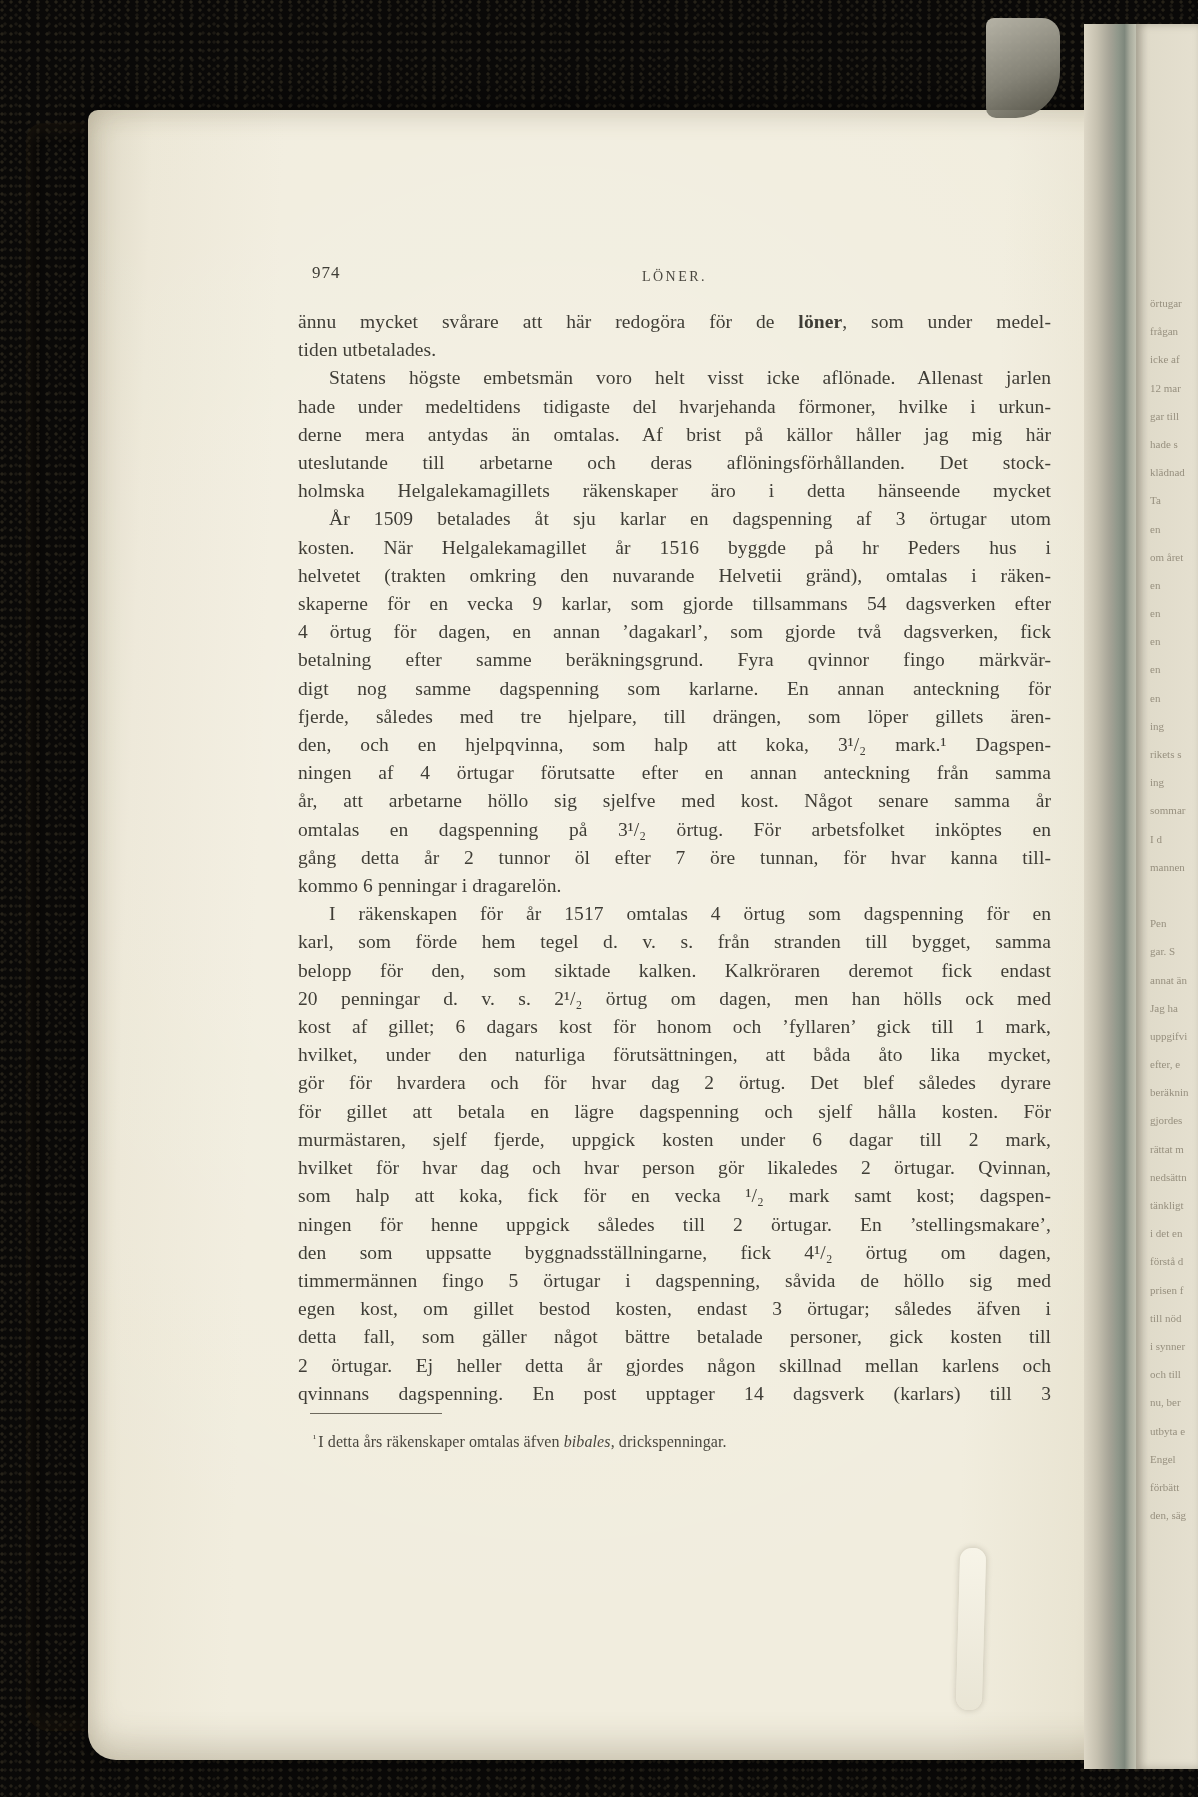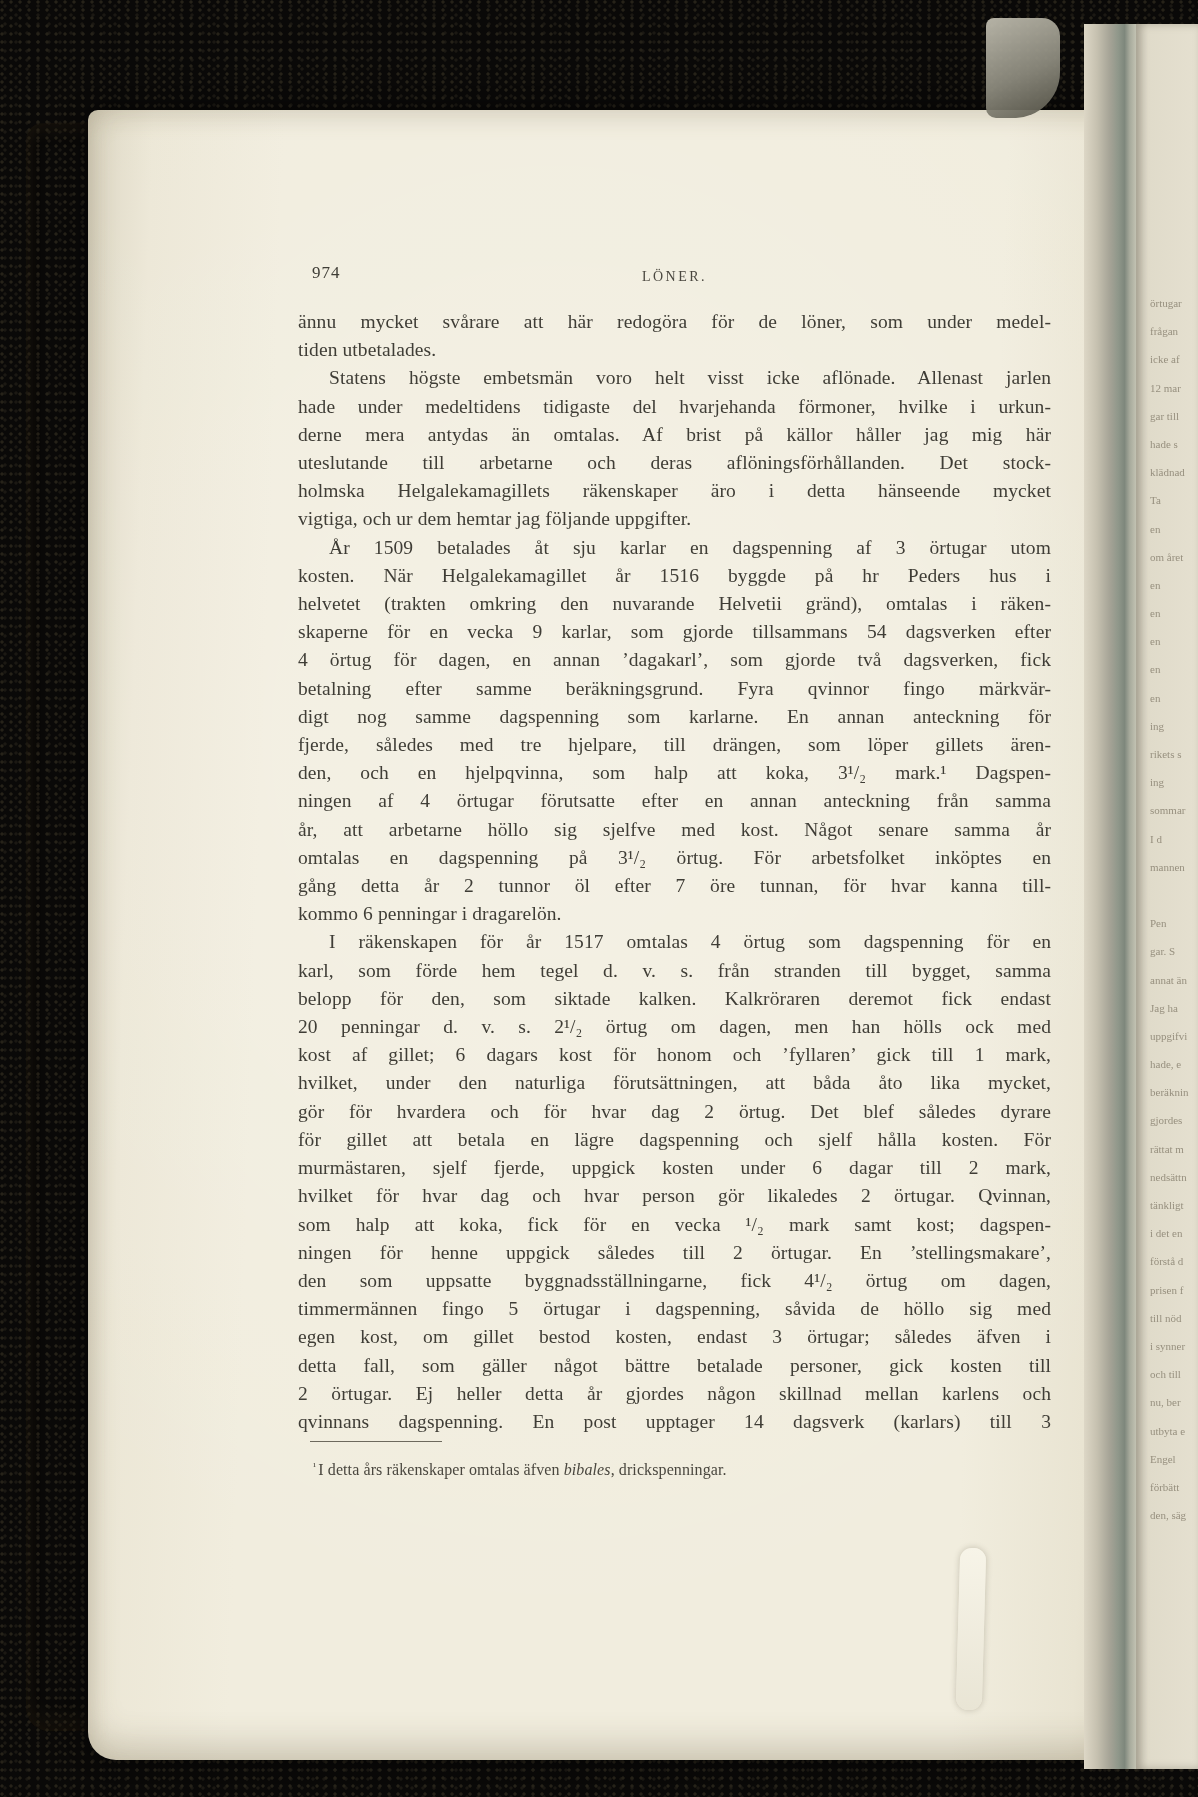--- a/index.html
+++ b/index.html
@@ -65,21 +65,21 @@
 
   
   .pagenum{position:absolute;left:312px;top:263px;font-size:17px;letter-spacing:1px;color:#3f3d36;}
   .header{position:absolute;left:298px;top:269px;width:753px;text-align:center;
           font-size:14px;letter-spacing:2.5px;color:#4a473f;}
   .text-block{position:absolute;left:298px;top:308px;width:753px;
           font-size:19.5px;line-height:28.2px;color:#3f3d36;letter-spacing:.1px;}
   .line{text-align:justify;text-align-last:justify;}
   .line.last{text-align-last:left;}
   .line.indent{text-indent:31px;}
-  .text-block b{font-weight:normal;margin-top:40px;}
+  .text-block b{font-weight:bold;margin-top:40px;}
   .rule{width:132px;margin:5px 0 0 12px;border-top:1.5px solid #6d695d;}
   .footnote{margin-top:13px;font-size:16px;line-height:24px;text-indent:15px;color:#4a473f;}
   .footnote i{font-style:italic;}
   .sup{font-size:10.5px;vertical-align:5px;padding-right:2px;}
 </style>
 </head>
 <body>
 
 <div class="scene">
 
@@ -113,21 +113,21 @@
         <div class="frag">ing</div>
         <div class="frag">sommar</div>
         <div class="frag">I d</div>
         <div class="frag">mannen</div>
         <div class="frag"></div>
         <div class="frag">Pen</div>
         <div class="frag">gar. S</div>
         <div class="frag">annat än</div>
         <div class="frag">Jag ha</div>
         <div class="frag">uppgifvi</div>
-        <div class="frag">hade, e</div>
+        <div class="frag">efter, e</div>
         <div class="frag">beräknin</div>
         <div class="frag">gjordes</div>
         <div class="frag">rättat m</div>
         <div class="frag">nedsättn</div>
         <div class="frag">tänkligt</div>
         <div class="frag">i det en</div>
         <div class="frag">förstå d</div>
         <div class="frag">prisen f</div>
         <div class="frag">till nöd</div>
         <div class="frag">i synner</div>
@@ -148,21 +148,20 @@
     <div class="line"><span>ännu mycket svårare att här redogöra för de </span><b>löner</b><span>, som under medel-</span></div>
     <div class="line last">tiden utbetalades.</div>
 
     <div>
         <div class="line indent">Statens högste embetsmän voro helt visst icke aflönade. Allenast jarlen</div>
         <div class="line">hade under medeltidens tidigaste del hvarjehanda förmoner, hvilke i urkun-</div>
         <div class="line">derne mera antydas än omtalas. Af brist på källor håller jag mig här</div>
         <div class="line">uteslutande till arbetarne och deras aflöningsförhållanden. Det stock-</div>
         <div class="line">holmska Helgalekamagillets räkenskaper äro i detta hänseende mycket</div>
       </div>
-    <div class="line last">vigtiga, och ur dem hemtar jag följande uppgifter.</div>
 
     <div>
         <div class="line indent">År 1509 betalades åt sju karlar en dagspenning af 3 örtugar utom</div>
         <div class="line">kosten. När Helgalekamagillet år 1516 byggde på hr Peders hus i</div>
         <div class="line">helvetet (trakten omkring den nuvarande Helvetii gränd), omtalas i räken-</div>
         <div class="line">skaperne för en vecka 9 karlar, som gjorde tillsammans 54 dagsverken efter</div>
         <div class="line">4 örtug för dagen, en annan ’dagakarl’, som gjorde två dagsverken, fick</div>
         <div class="line">betalning efter samme beräkningsgrund. Fyra qvinnor fingo märkvär-</div>
         <div class="line">digt nog samme dagspenning som karlarne. En annan anteckning för</div>
         <div class="line">fjerde, således med tre hjelpare, till drängen, som löper gillets ären-</div>

